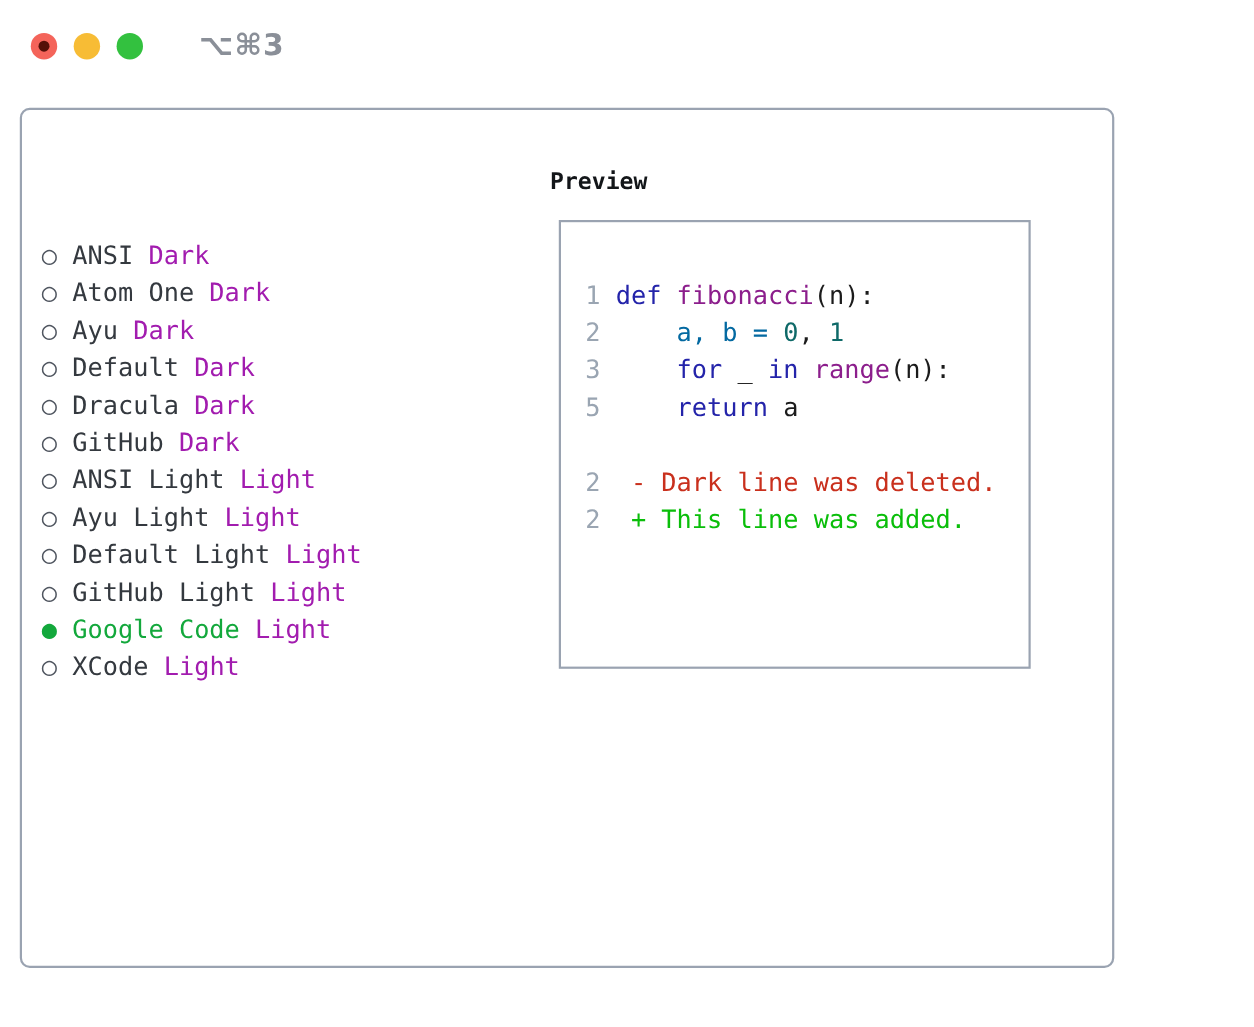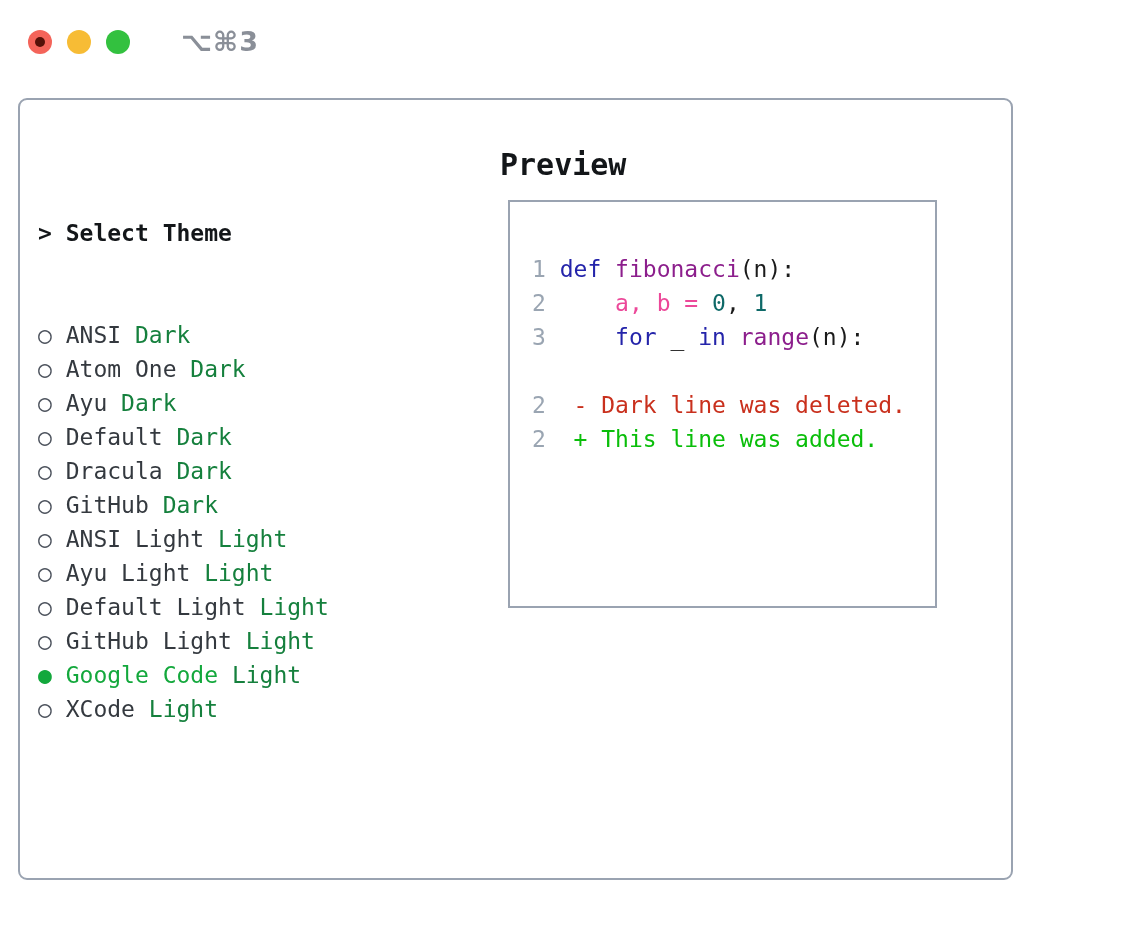--- a/index.html
+++ b/index.html
@@ -18,26 +18,26 @@
   .panel { position:absolute; left:18px; top:98px; width:995px; height:782px;
     border:2px solid #9aa3b1; border-radius:9px; background:#fff; }
 
   .left-col { position:absolute; left:18px; top:48px; font-size:23px; line-height:34px; white-space:pre; }
   .trow { height:34px; }
   .m-radio   { color:#505660; }
   .m-sel     { color:#13a83c; }
   .m-focus   { color:#131619; font-weight:bold; }
   .tname     { color:#34393f; }
   .tname.sel { color:#13a83c; }
-  .tvariant  { color:#15803d; }
+  .tvariant  { color:#a21caf; }
   .header-label { color:#131619; font-weight:bold; }
   .apply-header { color:#131619; }
 
   .preview-col { position:absolute; left:480px; top:48px; }
-  .preview-title { font-size:30px; line-height:34px; font-weight:bold; color:#131619; }
+  .preview-title { font-size:21px; line-height:34px; font-weight:bold; color:#131619; }
   .preview-box { margin-top:18px; margin-left:8px; width:429px; height:408px;
     border:2px solid #9aa3b1; padding:50px 0 0 22px; overflow:hidden; background:#fff; }
   .cline { font-size:23px; line-height:34px; height:34px; white-space:pre; }
 </style>
 </head>
 <body>
 
 <div class="titlebar">
   <div id="lights" style="display: flex;">
       <div class="light" style="background: rgb(244, 100, 90);">
@@ -45,33 +45,33 @@
       </div>
       <div class="light" style="background: rgb(247, 188, 53);"></div>
       <div class="light" style="background: rgb(51, 193, 63);"></div>
     </div>
   <span class="shortcut">⌥⌘3</span>
 </div>
 
 <div class="panel">
 
   <div class="left-col">
-    <div class="trow"><span class="m-focus">&gt; </span><span class="header-label">Select Theme</span></div>
     <div id="theme-items"><div class="trow"><span class="m-radio">○ </span><span class="tname">ANSI</span><span class="tvariant"> Dark</span></div><div class="trow"><span class="m-radio">○ </span><span class="tname">Atom One</span><span class="tvariant"> Dark</span></div><div class="trow"><span class="m-radio">○ </span><span class="tname">Ayu</span><span class="tvariant"> Dark</span></div><div class="trow"><span class="m-radio">○ </span><span class="tname">Default</span><span class="tvariant"> Dark</span></div><div class="trow"><span class="m-radio">○ </span><span class="tname">Dracula</span><span class="tvariant"> Dark</span></div><div class="trow"><span class="m-radio">○ </span><span class="tname">GitHub</span><span class="tvariant"> Dark</span></div><div class="trow"><span class="m-radio">○ </span><span class="tname">ANSI Light</span><span class="tvariant"> Light</span></div><div class="trow"><span class="m-radio">○ </span><span class="tname">Ayu Light</span><span class="tvariant"> Light</span></div><div class="trow"><span class="m-radio">○ </span><span class="tname">Default Light</span><span class="tvariant"> Light</span></div><div class="trow"><span class="m-radio">○ </span><span class="tname">GitHub Light</span><span class="tvariant"> Light</span></div><div class="trow"><span class="m-sel">● </span><span class="tname sel">Google Code</span><span class="tvariant"> Light</span></div><div class="trow"><span class="m-radio">○ </span><span class="tname">XCode</span><span class="tvariant"> Light</span></div></div>
     <div class="trow"> </div>
     
     
     
   </div>
 
   <div class="preview-col">
     <div class="preview-title">Preview</div>
     <div class="preview-box" id="preview-box">
         <div class="cline"><span style="color: rgb(154, 165, 178);">1 </span><span style="color: rgb(36, 36, 170);">def</span><span style="color: rgb(27, 27, 27);"> </span><span style="color: rgb(140, 30, 140);">fibonacci</span><span style="color: rgb(27, 27, 27);">(n):</span></div>
-        <div class="cline"><span style="color: rgb(154, 165, 178);">2 </span><span style="color: #ec4899;">    a, b = </span><span style="color: rgb(14, 105, 104);">0</span><span style="color: rgb(27, 27, 27);">, </span><span style="color: rgb(14, 105, 104);">1</span></div>
+        <div class="cline"><span style="color: rgb(154, 165, 178);">2 </span><span style="color: #0369a1;">    a, b = </span><span style="color: rgb(14, 105, 104);">0</span><span style="color: rgb(27, 27, 27);">, </span><span style="color: rgb(14, 105, 104);">1</span></div>
         <div class="cline"><span style="color: rgb(154, 165, 178);">3 </span><span style="color: rgb(27, 27, 27);">    </span><span style="color: rgb(36, 36, 170);">for</span><span style="color: rgb(27, 27, 27);"> _ </span><span style="color: rgb(36, 36, 170);">in</span><span style="color: rgb(27, 27, 27);"> </span><span style="color: rgb(140, 30, 140);">range</span><span style="color: rgb(27, 27, 27);">(n):</span></div>
+        <div class="cline"><span style="color: rgb(154, 165, 178);">5 </span><span style="color: rgb(27, 27, 27);">    </span><span style="color: rgb(36, 36, 170);">return</span><span style="color: rgb(27, 27, 27);"> a</span></div>
         <div class="cline"><span style="color: rgb(154, 165, 178);"></span></div>
         <div class="cline"><span style="color: rgb(154, 165, 178);">2 </span><span style="color: rgb(201, 48, 29);"> - Dark line was deleted.</span></div>
         <div class="cline"><span style="color: rgb(154, 165, 178);">2 </span><span style="color: rgb(10, 190, 10); margin-top: 37px;"> + This line was added.</span></div>
       </div>
   </div>
 
 </div>
 
 </body></html>

